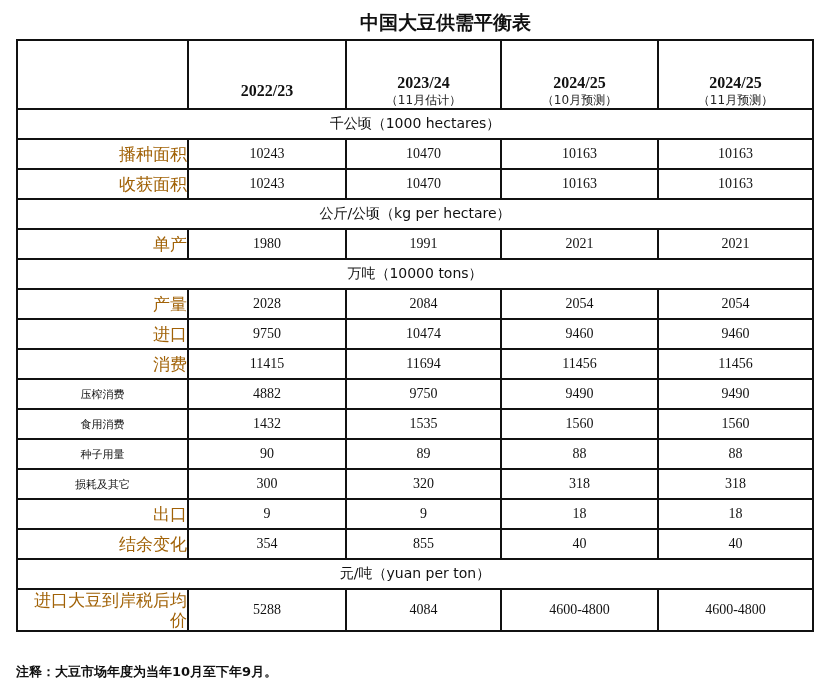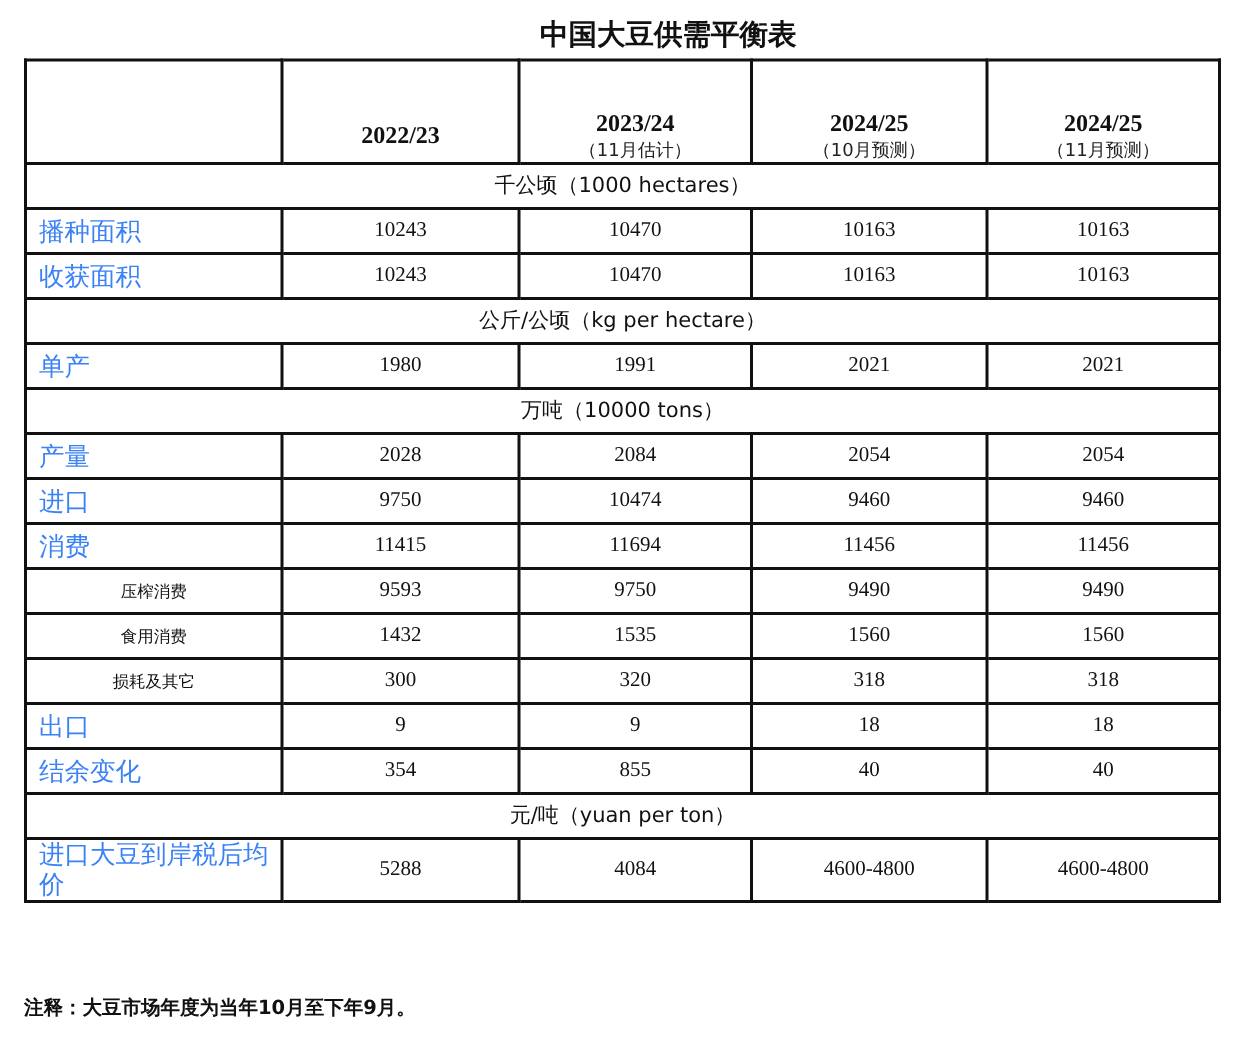--- a/index.html
+++ b/index.html
@@ -10,22 +10,22 @@
   table { position: absolute; left: 16px; top: 39px; border-collapse: collapse;
           width: 796px; table-layout: fixed; }
   td, th { border: 2px solid #111; padding: 0; text-align: center; vertical-align: middle; }
   col.c0 { width: 171px; } col.c1 { width: 158px; } col.c2 { width: 155px; }
   col.c3 { width: 157px; } col.c4 { width: 155px; }
   tr.head td { height: 46px; }
   .yr { font-weight: bold; font-size: 16px; display: block; line-height: 19px; margin-top: 32px; }
   .sub { font-family: "DejaVu Sans", sans-serif; font-size: 12px; display: block; line-height: 16px; color: #222; }
   tr.unit td { height: 28px; font-size: 14px; font-family: "DejaVu Sans", sans-serif; }
   tr.row td { height: 28px; font-size: 14px; }
-  tr.row td.lbl { text-align: left; padding-left: 8px; font-family: "DejaVu Sans", sans-serif;
-                  font-size: 17px; color: #3b82f6; }
+  tr.row td.lbl { text-align: right; padding-left: 8px; font-family: "DejaVu Sans", sans-serif;
+                  font-size: 17px; color: #a16207; }
   tr.row td.lbl.indent { text-align: center; padding-left: 0; color: #111; font-size: 11px; }
   tr.tall td { height: 40px; }
   tr.tall td.lbl { line-height: 20px; font-size: 17px; }
   .note { position: absolute; left: 16px; top: 663px; font-family: "DejaVu Sans", sans-serif;
           font-size: 13px; color: #111; font-weight: bold; }
 </style>
 </head>
 <body>
 
 <div class="title">中国大豆供需平衡表</div>
@@ -103,31 +103,38 @@
       </tr>
       <tr class="row">
         <td class="lbl">消费</td>
         <td>11415</td>
         <td>11694</td>
         <td>11456</td>
         <td>11456</td>
       </tr>
       <tr class="row">
         <td class="lbl indent">压榨消费</td>
-        <td>9593</td>
+        <td>4882</td>
         <td>9750</td>
         <td>9490</td>
         <td>9490</td>
       </tr>
       <tr class="row">
         <td class="lbl indent">食用消费</td>
         <td>1432</td>
         <td>1535</td>
         <td>1560</td>
         <td>1560</td>
+      </tr>
+      <tr class="row">
+        <td class="lbl indent">种子用量</td>
+        <td>90</td>
+        <td>89</td>
+        <td>88</td>
+        <td>88</td>
       </tr>
       <tr class="row">
         <td class="lbl indent">损耗及其它</td>
         <td>300</td>
         <td>320</td>
         <td>318</td>
         <td>318</td>
       </tr>
       <tr class="row">
         <td class="lbl">出口</td>

